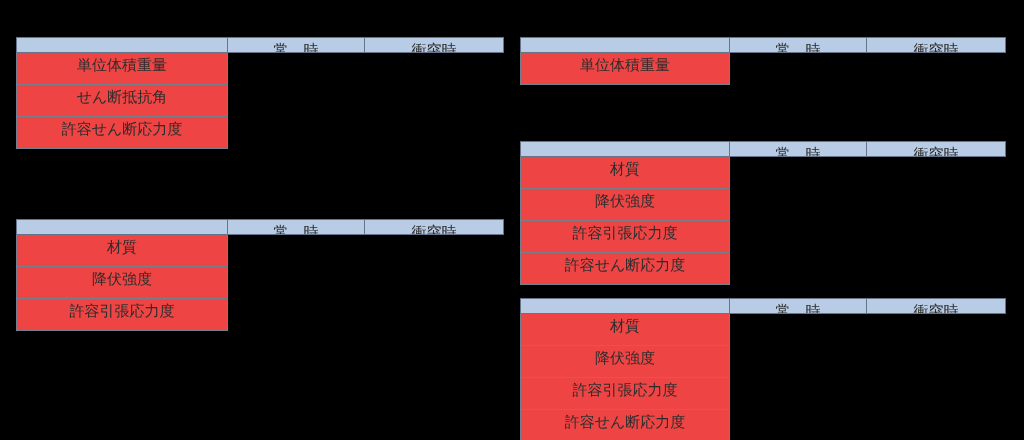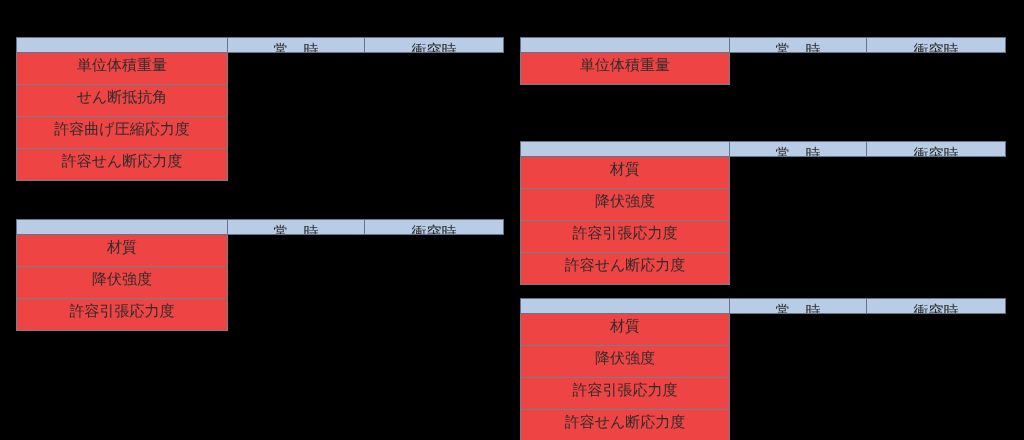--- a/index.html
+++ b/index.html
@@ -70,21 +70,20 @@
 <div class="canvas">
 
   <div class="mtable left-table t1">
     <div class="hrow">
       <div class="cell hcell c0"></div>
       <div class="cell hcell c1">常　時</div>
       <div class="cell hcell c2">衝突時</div>
     </div>
     <div class="cell drow">単位体積重量</div>
     <div class="cell drow">せん断抵抗角</div>
-    <div class="cell drow">許容曲げ圧縮応力度</div>
     <div class="cell drow">許容せん断応力度</div>
   </div>
 
   <div class="mtable right-table t2">
     <div class="hrow">
       <div class="cell hcell c0"></div>
       <div class="cell hcell c1">常　時</div>
       <div class="cell hcell c2">衝突時</div>
     </div>
     <div class="cell drow">単位体積重量</div>

